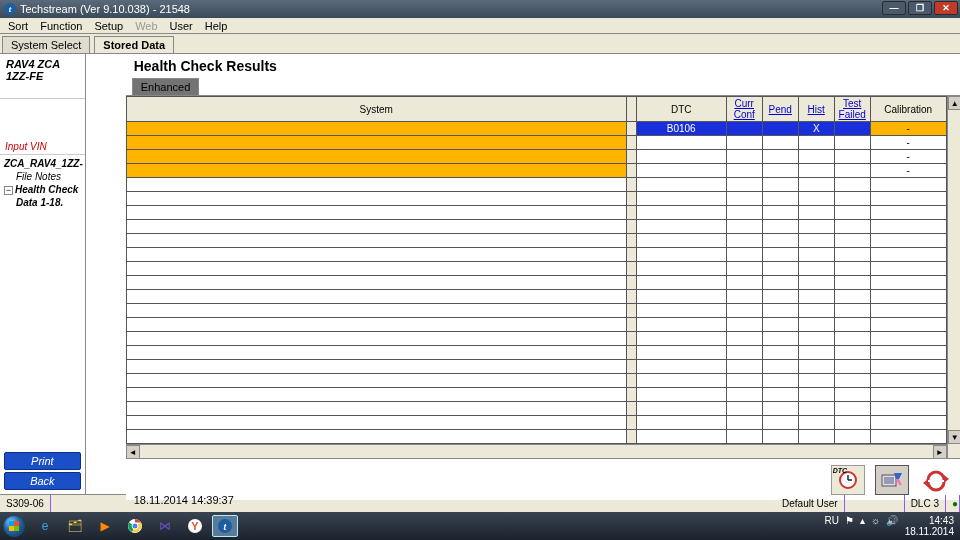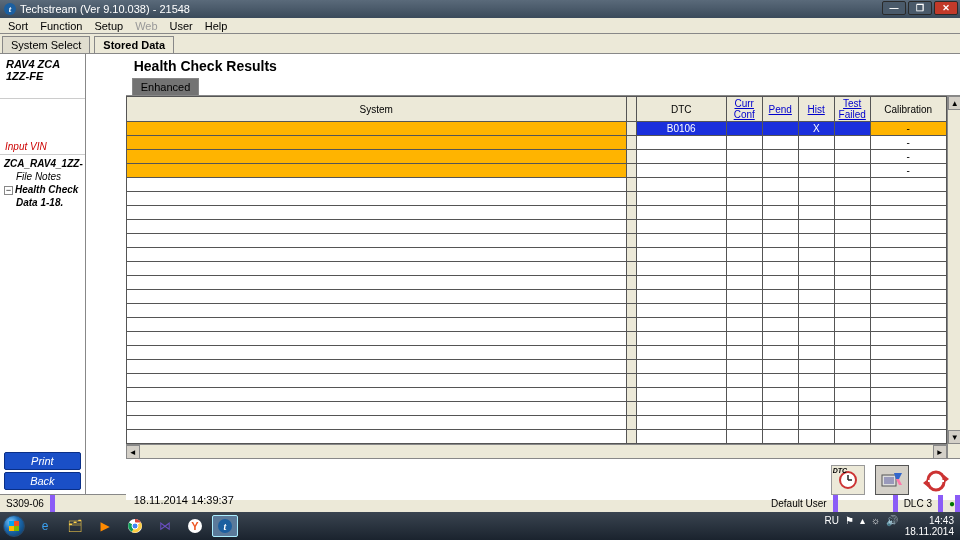--- a/index.html
+++ b/index.html
@@ -71,21 +71,21 @@
 
   .footer-row { height:42px; border-top:1px solid #888; display:flex; align-items:center; padding:0 8px; justify-content:space-between; background:#fff; }
   .footer-ts { font-size:11px;margin-top:41px; }
   .footer-icons { display:flex; gap:10px; align-items:center; }
   .fbtn { width:34px; height:30px; border:1px solid #999; background:#ece9d8; display:flex; align-items:center; justify-content:center; position:relative; }
   .fbtn.pressed { border:1px solid #555; background:#d4d0c8; }
   .dtc-label { position:absolute; top:1px; left:1px; font-size:7px; font-style:italic; font-weight:bold; }
 
   
   .app-statusbar { height:18px; background:#ece9d8; border-top:1px solid #888; display:flex; align-items:center; font-size:10px; }
-  .app-statusbar .cell { border-right:5px solid #8b5cf6; padding:8px 6px; height:100%; display:flex; align-items:center; }
+  .app-statusbar .cell { border-right:1px solid #8b5cf6; padding:8px 6px; height:100%; display:flex; align-items:center; }
   .app-statusbar .spacer { flex:1; }
 
   
   .taskbar { position:absolute; bottom:0; left:0; right:0; height:28px; background: linear-gradient(#3a4450, #1a232e); display:flex; align-items:center; color:#fff; }
   .start-orb { width:28px; height:28px; display:flex; align-items:center; justify-content:center; }
   .orb { width:22px; height:22px; border-radius:50%; background: radial-gradient(circle at 35% 30%, #7ecbff 0%, #1f6fb5 40%, #07335e 100%); border:1px solid #2a4a6a; position:relative; }
   .orb::after { content:""; position:absolute; left:5px; top:5px; width:10px; height:10px; background: conic-gradient(#f25022 0 90deg, #7fba00 90deg 180deg, #ffb900 180deg 270deg, #00a4ef 270deg 360deg); }
   .task-icons { display:flex; gap:4px; padding-left:4px; }
   .ticon { width:26px; height:22px; border-radius:2px; display:flex; align-items:center; justify-content:center; font-size:12px; }
   .tray { margin-left:auto; display:flex; align-items:flex-start; gap:6px; padding-right:6px; font-size:10px; }

